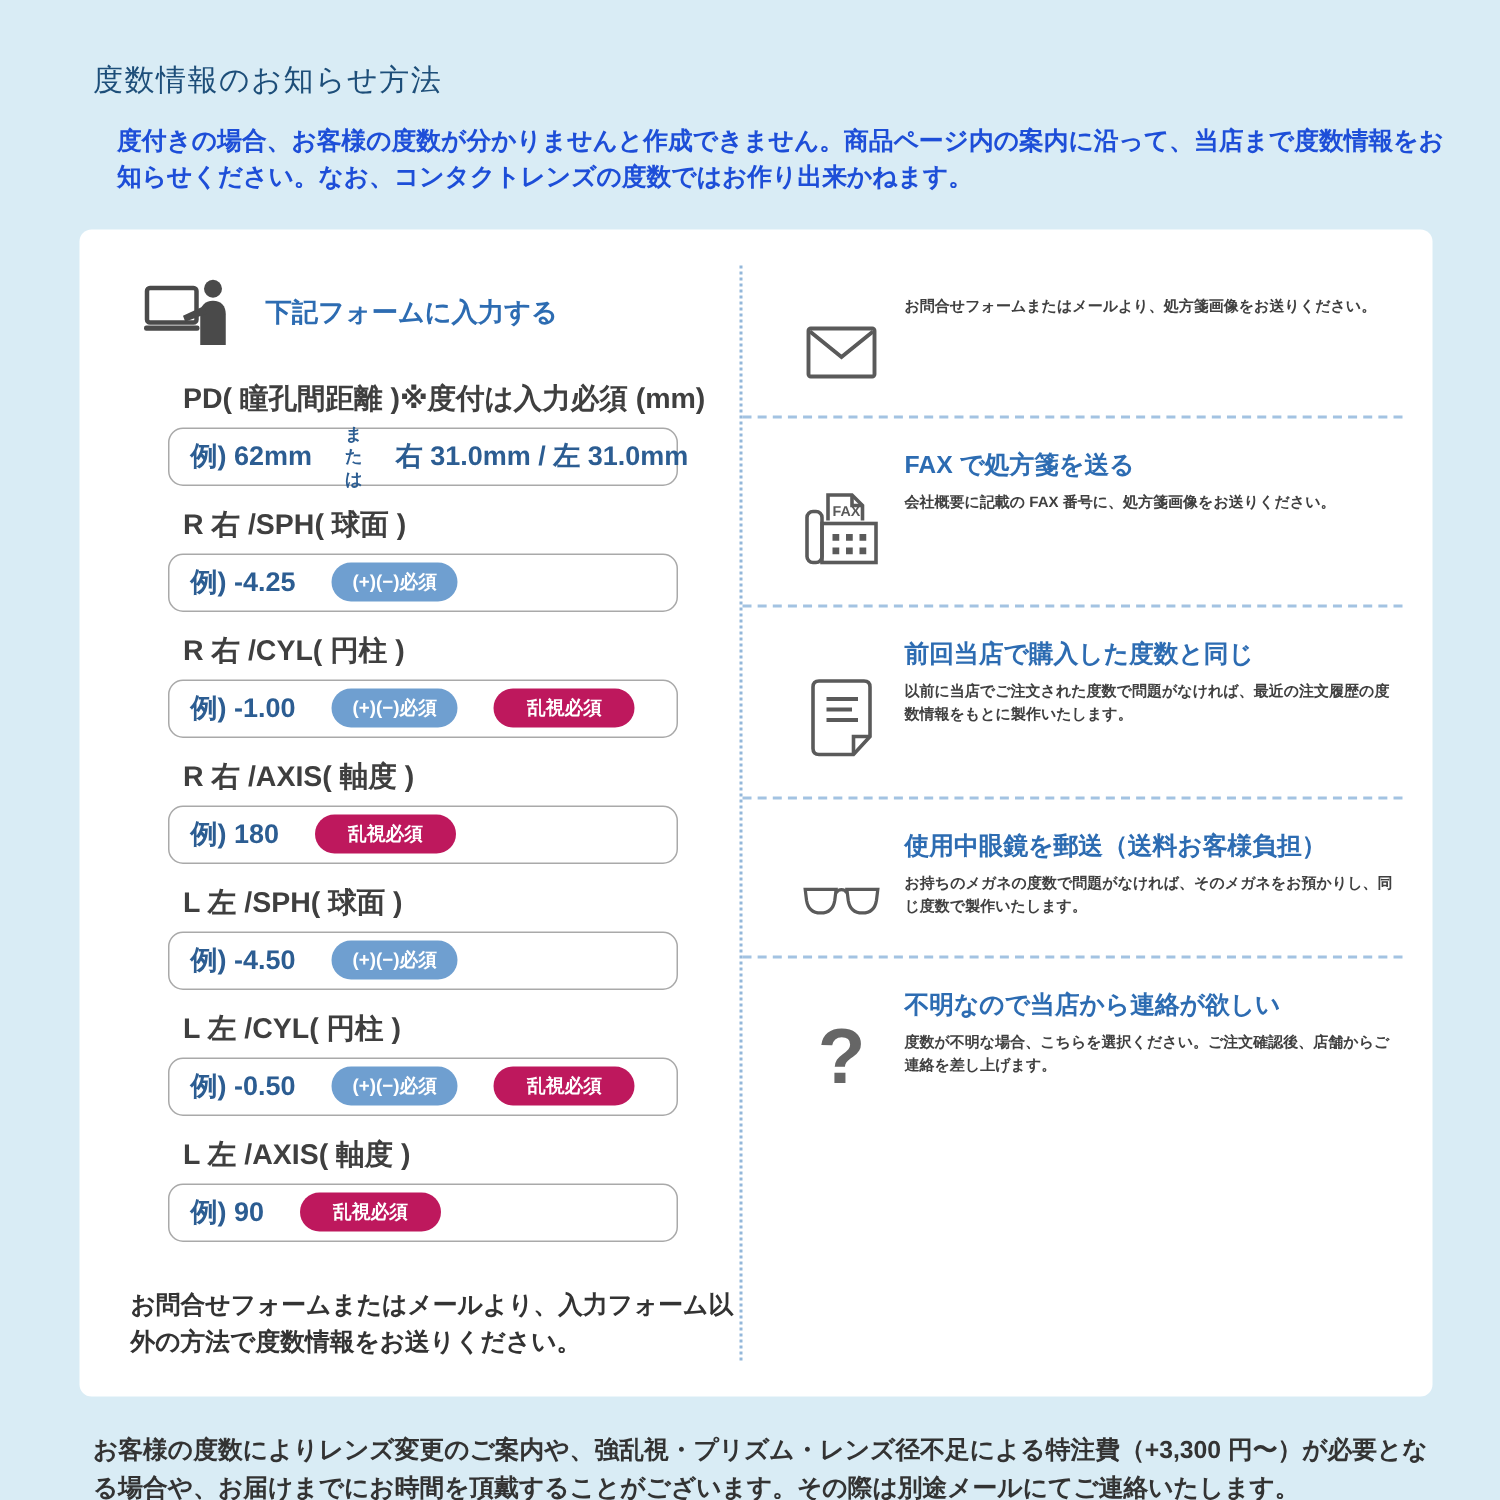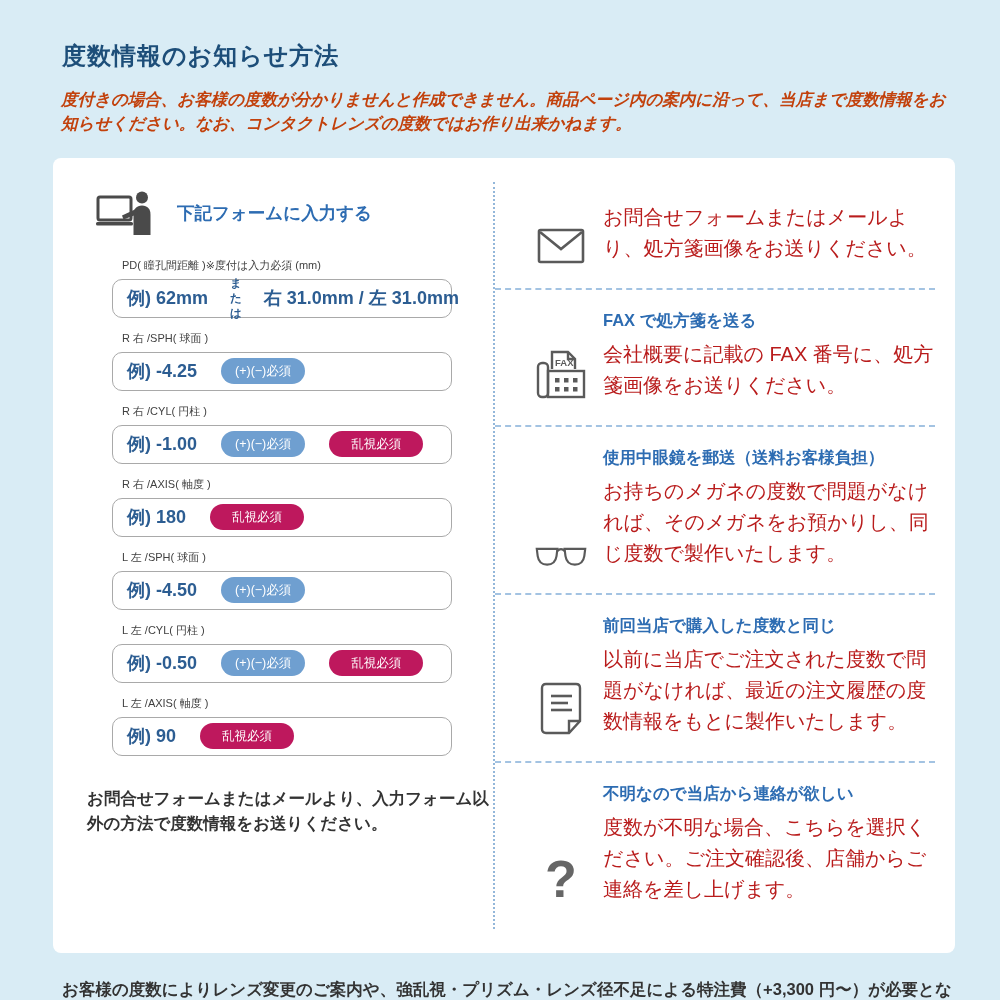--- a/index.html
+++ b/index.html
@@ -5,61 +5,61 @@
   * { margin:0; padding:0; box-sizing:border-box; }
   html,body { width:1000px; height:1000px; }
   body {
     background:#d9ecf5;
     font-family:"Liberation Sans","DejaVu Sans",sans-serif;
     color:#333;
   }
   .page { padding:40px 45px 0 53px; }
   .page-title {
     margin-left:9px;
-    font-size:24px; font-weight:bold; color:#1d4e79; letter-spacing:1px;
+    font-size:20px; font-weight:normal; color:#1d4e79; letter-spacing:1px;
   }
   .intro {
-    margin:16px 0 0 8px; width:885px;
-    font-size:16.5px; line-height:1.45; font-weight:bold; color:#c2410c;font-style:italic;
+    margin:16px 0 0 25px; width:885px;
+    font-size:16.5px; line-height:1.45; font-weight:bold; color:#1d4ed8;
   }
   .panel {
     margin-top:22px; width:902px; min-height:716px;
     background:#fff; border-radius:8px;
     display:flex; padding:24px 0 24px 0;
   }
   
   .col-left { width:450px; padding:8px 0 0 32px; }
   .form-header { display:flex; align-items:center; gap:24px; margin-left:10px; }
   .form-heading { font-size:17.5px; font-weight:bold; color:#2d6cb2; }
   .form-instruction { margin:20px 0 0 2px; font-size:16.5px; font-weight:bold; color:#333; }
   .field { margin-top:13px; }
-  .field-label { margin:0 0 6px 37px; font-size:11px; font-weight:normal; color:#3f3f3f; }
+  .field-label { margin:0 0 6px 37px; font-size:19px; font-weight:bold; color:#3f3f3f; }
   .ex-box {
     margin-left:27px; width:340px; height:39px;
     border:1.6px solid #a9a9a9; border-radius:10px; background:#fff;
     display:flex; align-items:center; gap:24px; padding-left:14px;
   }
   .ex-val { font-size:18px; font-weight:bold; color:#2c5d92; white-space:nowrap; }
   .ex-joiner { font-size:11.5px; font-weight:bold; color:#2c5d92; margin:0 -2px; }
   .badge {
     display:inline-block; border-radius:999px; color:#fff;
-    font-size:12.5px; font-weight:normal; padding:5px 14px 4px; white-space:nowrap;
+    font-size:12.5px; font-weight:bold; padding:5px 14px 4px; white-space:nowrap;
   }
   .badge.blue { background:#6f9fd0; }
   .badge.orange { background:#be185d; padding:5px 22px 4px; }
   .form-note { margin:30px 0 0 2px; width:405px; font-size:16.5px; font-weight:bold; line-height:1.5; color:#333; }
   
   .col-right { flex:1; border-left:2px dotted #93b7da; padding:0 10px 0 0; }
   .method { display:flex; gap:16px; padding:20px 0 24px 40px; margin-right:10px;
             border-bottom:2px dashed #a3c3e2; }
   .method:last-child { border-bottom:none; }
   .m-icon { width:52px; flex:none; display:flex; justify-content:center; align-items:flex-end; padding-top:26px; }
   .method.first .m-icon { padding-top:20px; }
   .m-title { font-size:16.5px; font-weight:bold; color:#2d6cb2; margin-bottom:7px; }
-  .m-body { width:332px; font-size:20px; font-weight:normal; line-height:1.55; color:#b91c1c; }
+  .m-body { width:332px; font-size:10px; font-weight:bold; line-height:1.55; color:#404040; }
   .question-glyph { font-size:52px; font-weight:bold; color:#666; line-height:1; margin-top:-6px; }
   
   .footer-note {
     margin:24px 0 0 9px; width:890px;
     font-size:16.5px; line-height:1.5; font-weight:bold; color:#333;
   }
   svg { display:block; }
 </style>
 </head>
 <body>
@@ -181,52 +181,52 @@
             </g>
           </svg>
         </div>
         <div class="m-text">
           <div class="m-title">FAX で処方箋を送る</div>
           <div class="m-body">会社概要に記載の FAX 番号に、処方箋画像をお送りください。</div>
         </div>
       </div>
 
       <div class="method">
-        <div class="m-icon" style="padding-top:36px;">
-          <svg width="58" height="24" viewBox="0 0 58 24">
-            <path d="M2,3 L25,3 L24,11 C23,17.5 19,20.5 13.5,20.5 C8,20.5 4,17.5 3,11 Z" fill="none" stroke="#5a5a5a" stroke-width="2.4"></path>
-            <path d="M56,3 L33,3 L34,11 C35,17.5 39,20.5 44.5,20.5 C50,20.5 54,17.5 55,11 Z" fill="none" stroke="#5a5a5a" stroke-width="2.4"></path>
-            <path d="M25,5.5 C27,2.5 31,2.5 33,5.5" fill="none" stroke="#5a5a5a" stroke-width="2.4"></path>
-          </svg>
-        </div>
-        <div class="m-text">
-          <div class="m-title">使用中眼鏡を郵送（送料お客様負担）</div>
-          <div class="m-body">お持ちのメガネの度数で問題がなければ、そのメガネをお預かりし、同じ度数で製作いたします。</div>
-        </div>
-      </div>
-
-      <div class="method">
         <div class="m-icon">
           <svg width="46" height="56" viewBox="0 0 46 56">
             <path d="M8,3 h30 q4,0 4,4 v33 l-11,12 h-23 q-4,0 -4,-4 v-41 q0,-4 4,-4 z" fill="none" stroke="#5a5a5a" stroke-width="2.4"></path>
             <path d="M42,40 h-11 v12" fill="none" stroke="#5a5a5a" stroke-width="2.4"></path>
             <g stroke="#5a5a5a" stroke-width="2.6">
               <line x1="13" y1="15" x2="34" y2="15"></line>
               <line x1="13" y1="22" x2="30" y2="22"></line>
               <line x1="13" y1="29" x2="34" y2="29"></line>
             </g>
           </svg>
         </div>
         <div class="m-text">
           <div class="m-title">前回当店で購入した度数と同じ</div>
           <div class="m-body">以前に当店でご注文された度数で問題がなければ、最近の注文履歴の度数情報をもとに製作いたします。</div>
         </div>
       </div>
 
       <div class="method">
+        <div class="m-icon" style="padding-top:36px;">
+          <svg width="58" height="24" viewBox="0 0 58 24">
+            <path d="M2,3 L25,3 L24,11 C23,17.5 19,20.5 13.5,20.5 C8,20.5 4,17.5 3,11 Z" fill="none" stroke="#5a5a5a" stroke-width="2.4"></path>
+            <path d="M56,3 L33,3 L34,11 C35,17.5 39,20.5 44.5,20.5 C50,20.5 54,17.5 55,11 Z" fill="none" stroke="#5a5a5a" stroke-width="2.4"></path>
+            <path d="M25,5.5 C27,2.5 31,2.5 33,5.5" fill="none" stroke="#5a5a5a" stroke-width="2.4"></path>
+          </svg>
+        </div>
+        <div class="m-text">
+          <div class="m-title">使用中眼鏡を郵送（送料お客様負担）</div>
+          <div class="m-body">お持ちのメガネの度数で問題がなければ、そのメガネをお預かりし、同じ度数で製作いたします。</div>
+        </div>
+      </div>
+
+      <div class="method">
         <div class="m-icon">
           <div class="question-glyph">?</div>
         </div>
         <div class="m-text">
           <div class="m-title">不明なので当店から連絡が欲しい</div>
           <div class="m-body">度数が不明な場合、こちらを選択ください。ご注文確認後、店舗からご連絡を差し上げます。</div>
         </div>
       </div>
 
     </div>

